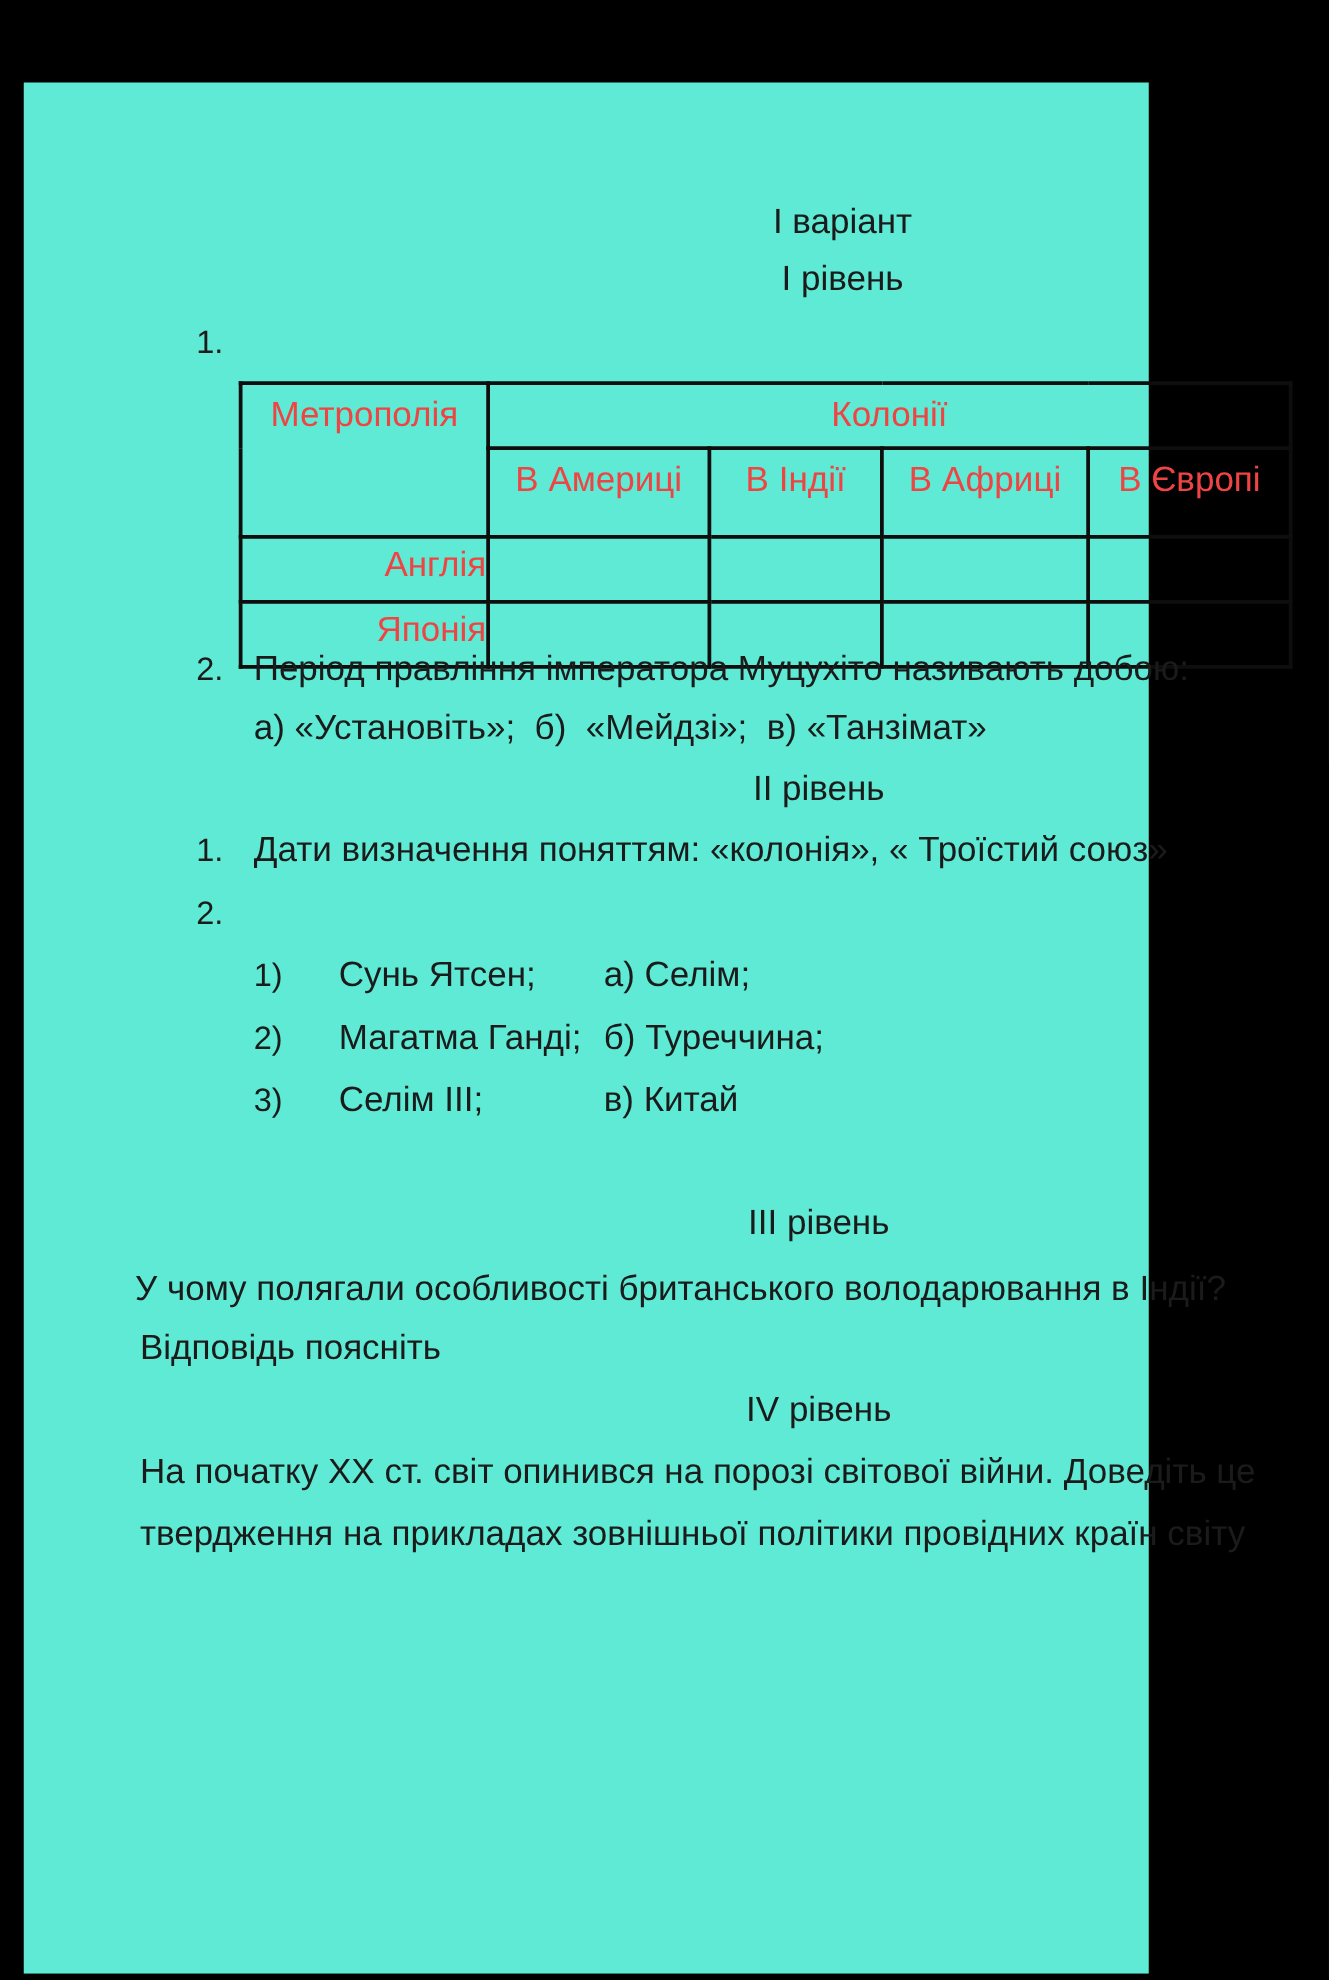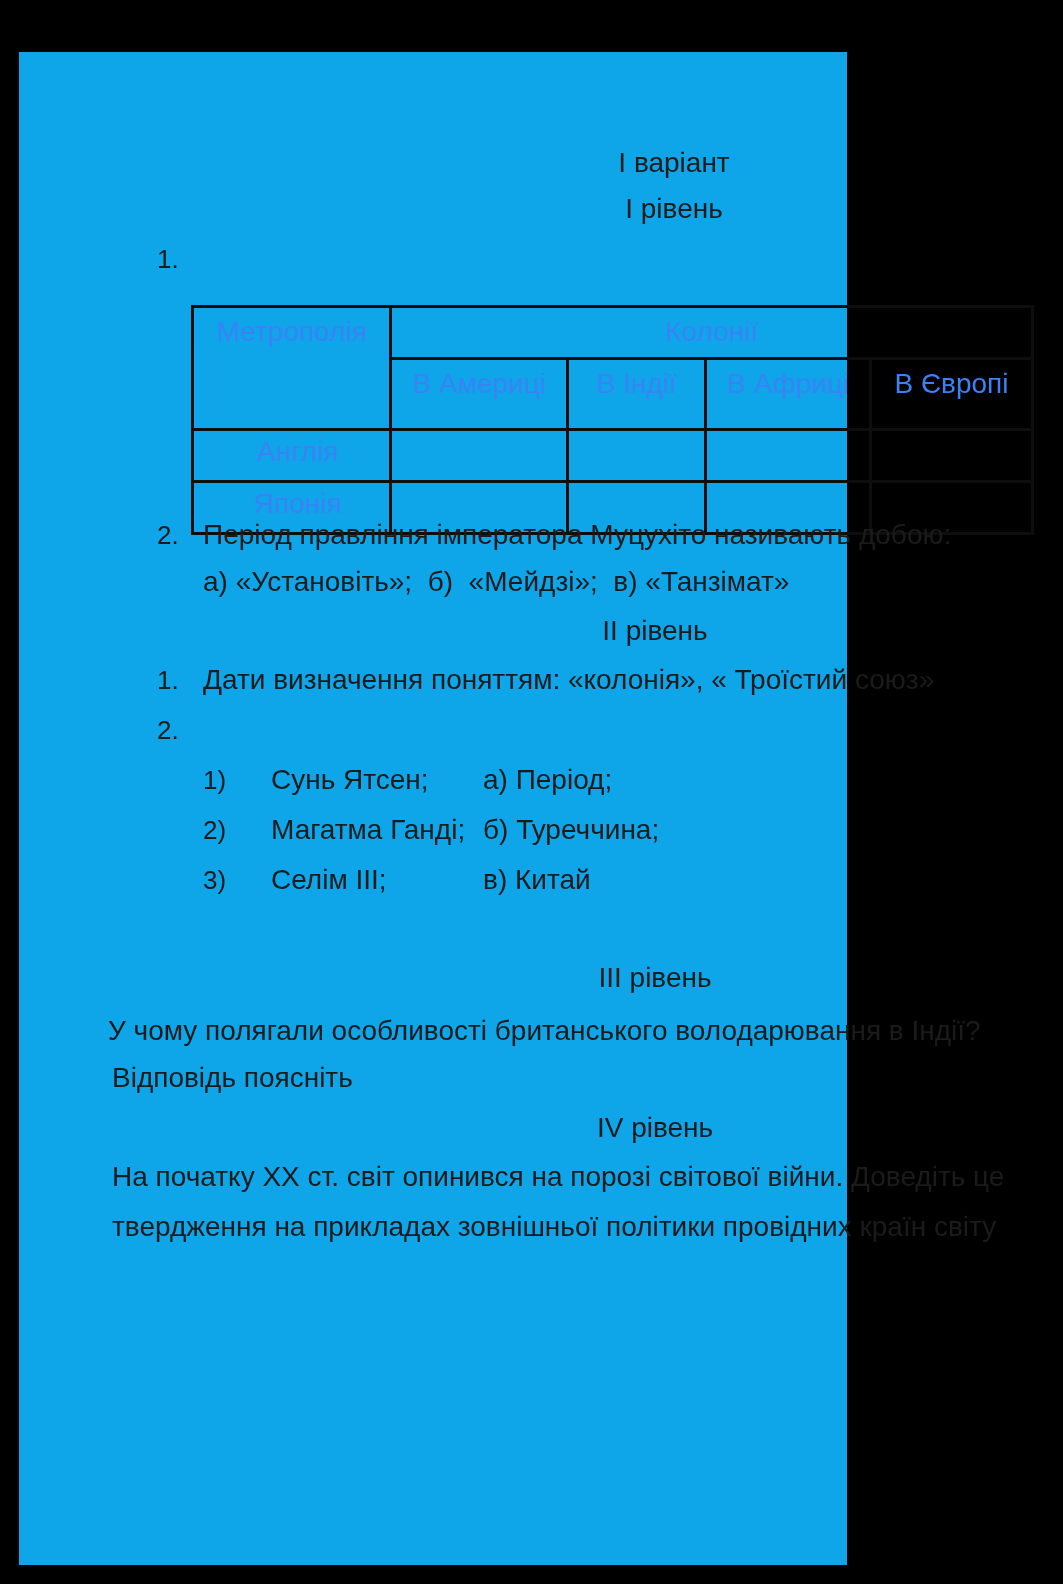--- a/index.html
+++ b/index.html
@@ -11,24 +11,24 @@
     position: relative;
     width: 1063px;
     height: 1584px;
     background: #000000;
     overflow: hidden;
     font-family: "Liberation Sans", "DejaVu Sans", sans-serif;
   }
   .page {
     position: absolute;
     left: 19px;
-    top: 52px;
-    width: 828px;
+    top: 66px;
+    width: 900px;
     height: 1513px;
-    background: #0ea5e9;
+    background: #5eead4;
   }
   .bottom-strip {
     position: absolute;
     left: 19px;
     bottom: 0;
     width: 1044px;
     height: 5px;
     background: #000000;
   }
   .line {
@@ -64,35 +64,35 @@
   .match-row .mleft {
     flex: 0 0 212px;
     margin-left: 20px;
   }
   .doc-table {
     position: absolute;
     left: 191px;
     top: 305px;
     border-collapse: collapse;
     table-layout: fixed;
-    color: #3b82f6;
+    color: #ef4444;
     font-size: 28px;
   }
   .doc-table td {
     border: 3px solid #0e0e0e;
     vertical-align: top;
     padding: 0;
     overflow: hidden;
   }
   .doc-table .hdr {
     text-align: center;
     padding-top: 8px;
   }
   .doc-table .rowlabel {
-    text-align: center;
+    text-align: right;
     padding: 5px 0 12px 12px;
   }
 </style>
 </head>
 <body>
 
 <div class="canvas">
   <div class="page">
 
     <div class="line heading-center" style="top: 94px;">І варіант</div>
@@ -155,21 +155,21 @@
     <span>Дати визначення поняттям: «колонія», « Троїстий союз»</span>
   </div>
 
   <div class="line num-row" style="left: 157px; top: 713px; width: 880px;">
     <span class="num">2.</span>
   </div>
 
   <div class="line match-row" style="left: 203px; top: 763px; width: 700px;">
     <span class="mnum">1)</span>
     <span class="mleft">Сунь Ятсен;</span>
-    <span>а) Період;</span>
+    <span>а) Селім;</span>
   </div>
 
   <div class="line match-row" style="left: 203px; top: 813px; width: 700px;">
     <span class="mnum">2)</span>
     <span class="mleft">Магатма Ганді;</span>
     <span>б) Туреччина;</span>
   </div>
 
   <div class="line match-row" style="left: 203px; top: 863px; width: 700px;">
     <span class="mnum">3)</span>

